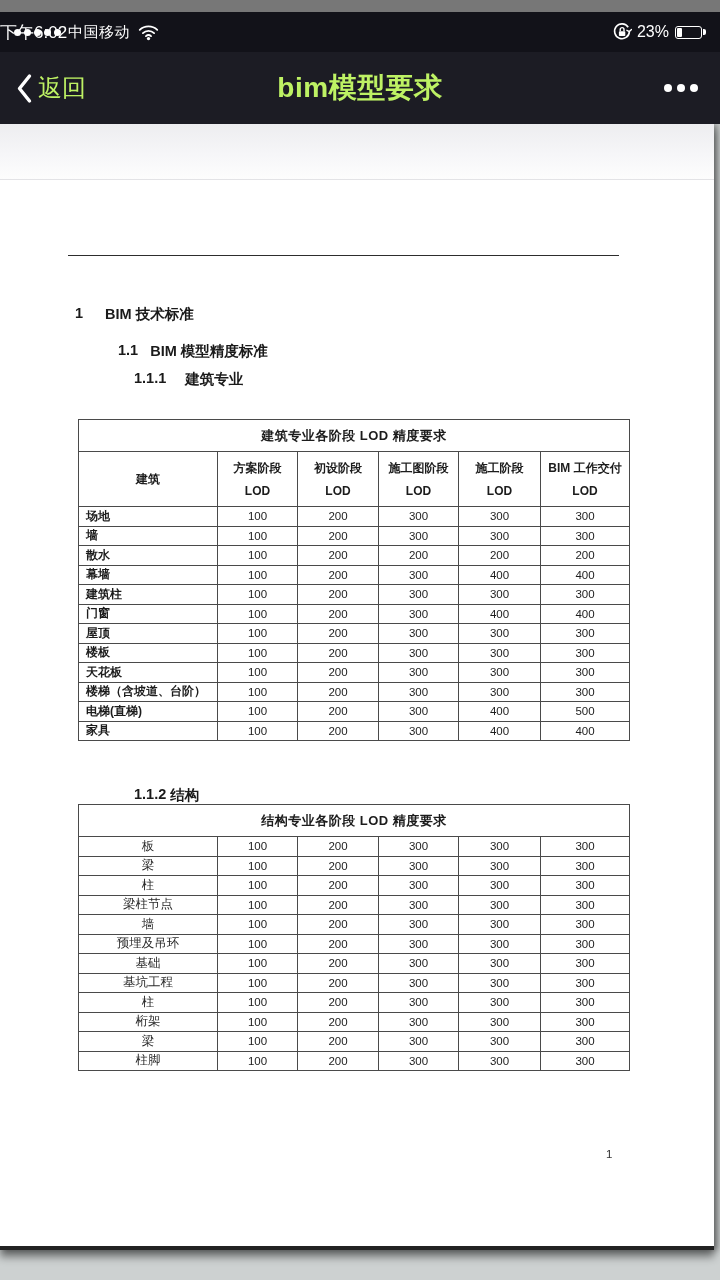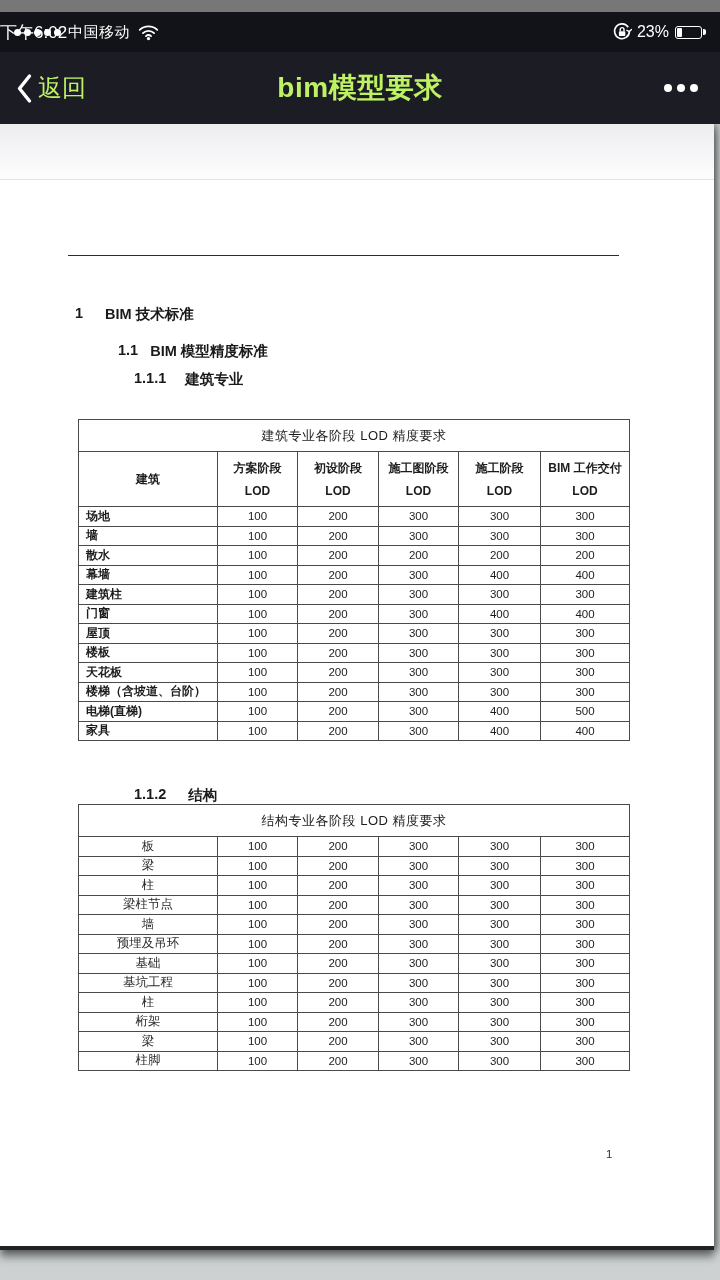--- a/index.html
+++ b/index.html
@@ -55,28 +55,28 @@
     background:linear-gradient(180deg,#ededf0 0%,#f6f6f8 55%,#fdfdfd 100%);
     border-bottom:1px solid #e3e3e6; }
   .content { position:absolute; top:56px; left:0; right:0; bottom:0; color:#1c1c1c; }
   .rule { position:absolute; top:75px; left:68px; width:551px; height:1px;
     background:#2d2d2d; }
   .doc-h { position:absolute; display:flex; font-weight:bold; font-size:14.5px;
     color:#1a1a1a; white-space:nowrap; }
   .h-1   { top:125px; left:75px;  gap:22px; }
   .h-1-1 { top:162px; left:118px; gap:12px; }
   .h-1-1-1 { top:190px; left:134px; gap:19px; }
-  .h-1-1-2 { top:606px; left:134px; gap:22px; }
+  .h-1-1-2 { top:606px; left:134px; gap:4px; }
   
   table.lod { position:absolute; left:78px; width:551px; border-collapse:collapse;
     table-layout:fixed; color:#1c1c1c; }
   .t1 { top:239px; }
   .t2 { top:624px; }
   table.lod th, table.lod td { border:1px solid #4a4a4a; overflow:hidden; }
-  .title-row th { height:32px; font-size:13px; font-weight:normal; text-align:center;
+  .title-row th { height:32px; font-size:13px; font-weight:bold; text-align:center;
     letter-spacing:0.5px; }
   .head-row th { height:55px; font-size:12px; font-weight:bold; text-align:center;
     line-height:1.95; padding-top:2px; }
   tr.body-row td { height:19.5px; font-size:11.5px; text-align:center; }
   .t1 tr.body-row td.label { text-align:left; padding-left:7px; font-size:12px;
     font-weight:bold; white-space:nowrap; }
   .t2 tr.body-row td.label { text-align:center; font-weight:normal; font-size:12.5px;
     font-family:"Liberation Serif", serif; color:#2a2a2a; }
   .page-num { position:absolute; top:968px; left:606px; font-size:11.5px; color:#333; }
 </style>

